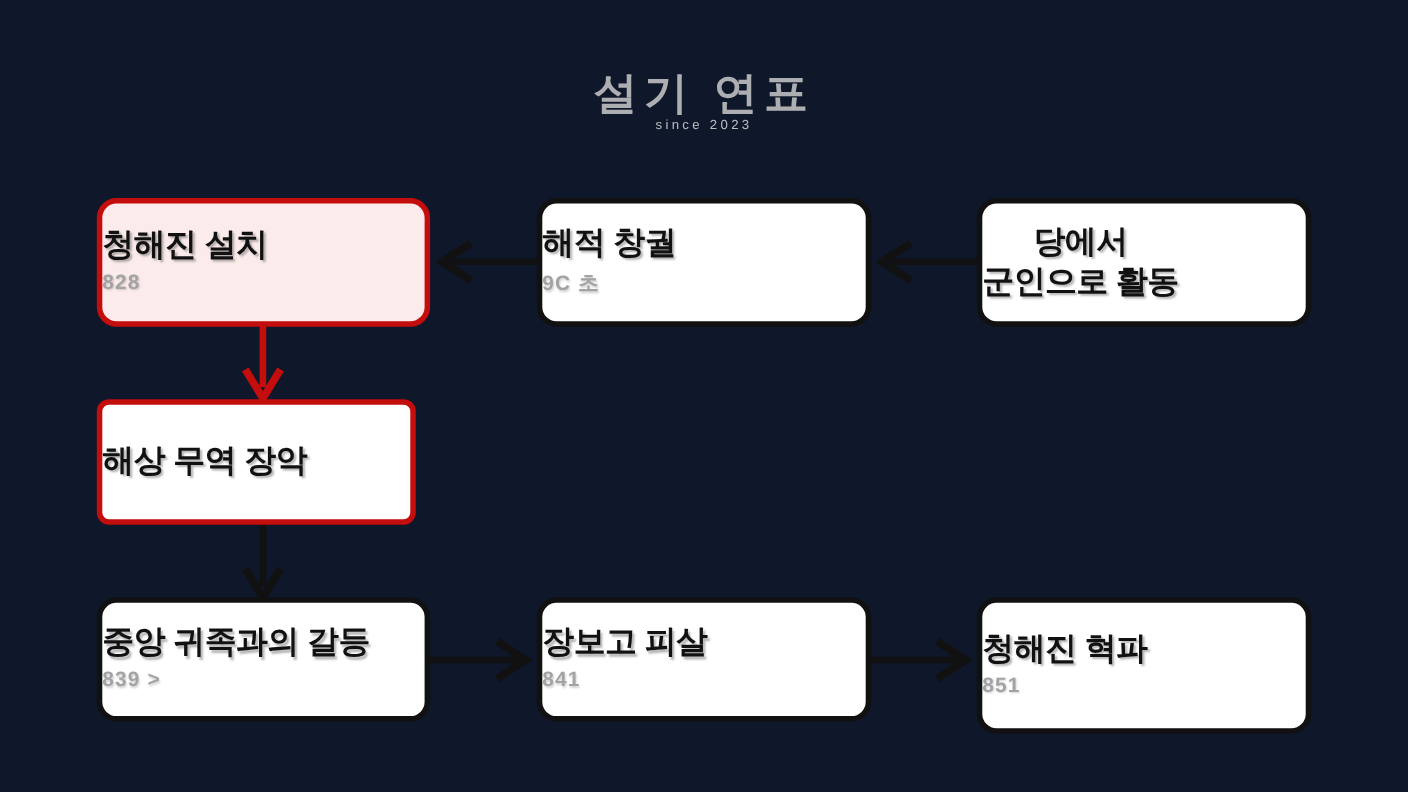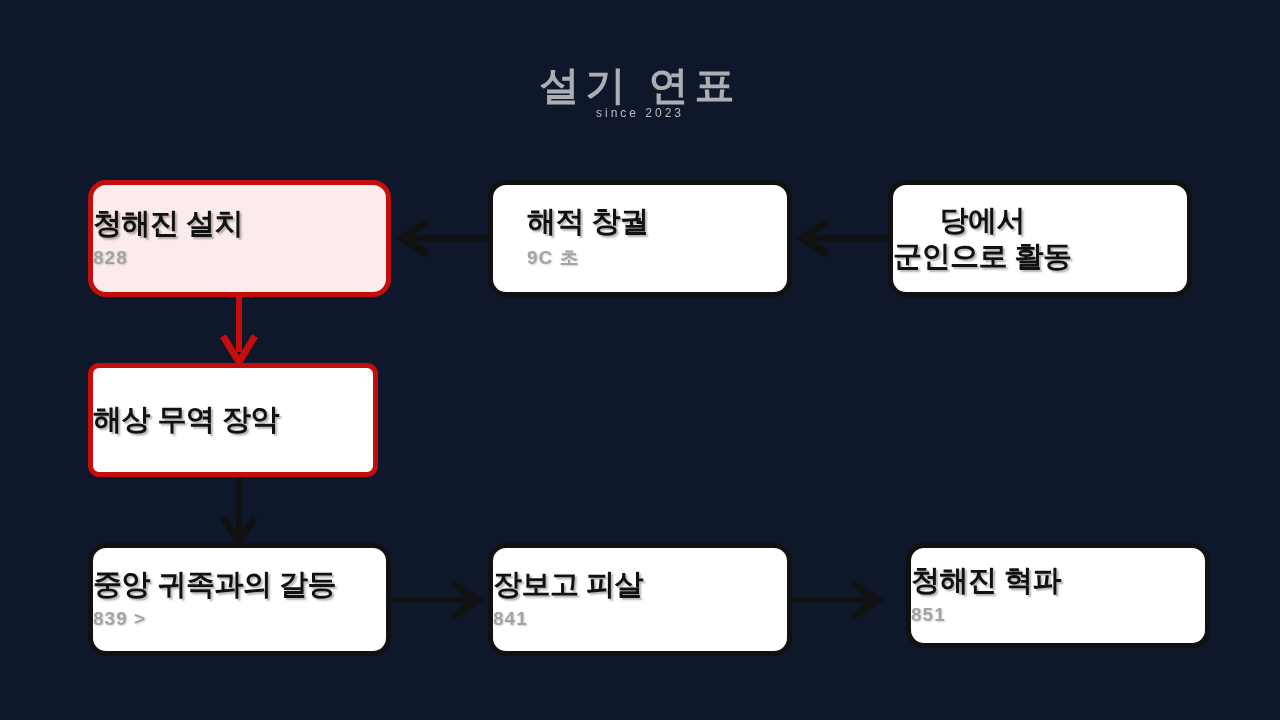--- a/index.html
+++ b/index.html
@@ -147,21 +147,21 @@
       <line x1="0" y1="20" x2="80" y2="20" stroke="#111111" stroke-width="6"></line>
       <polyline points="62,3 88,20 62,37" fill="none" stroke="#111111" stroke-width="7" stroke-linecap="butt" stroke-linejoin="miter"></polyline>
     </svg>
   </div>
 
   <div class="node accent accent-fill has-sub" style="left:88px; top:180px; width:303px; height:117px;">
     <div class="title">청해진 설치</div>
     <div class="subtitle">828</div>
   </div>
 
-  <div class="node has-sub" style="left:488px; top:180px; width:304px; height:117px;padding-left:34px;">
+  <div class="node has-sub" style="left:488px; top:180px; width:304px; height:117px;">
     <div class="title">해적 창궐</div>
     <div class="subtitle">9C 초</div>
   </div>
 
   <div class="node" style="left:888px; top:180px; width:304px; height:117px;">
     <div class="title">당에서
 군인으로 활동</div>
   </div>
 
   <div class="node accent tight" style="left:88px; top:363px; width:290px; height:114px;">
@@ -171,18 +171,18 @@
   <div class="node has-sub" style="left:88px; top:543px; width:303px; height:113px;">
     <div class="title">중앙 귀족과의 갈등</div>
     <div class="subtitle">839 &gt;</div>
   </div>
 
   <div class="node has-sub" style="left:488px; top:543px; width:304px; height:113px;">
     <div class="title">장보고 피살</div>
     <div class="subtitle">841</div>
   </div>
 
-  <div class="node has-sub" style="left:888px; top:543px; width:304px; height:105px;margin-left:18px;">
+  <div class="node has-sub" style="left:888px; top:543px; width:304px; height:124px;">
     <div class="title">청해진 혁파</div>
     <div class="subtitle">851</div>
   </div>
 
 </div>
 
 </body></html>

